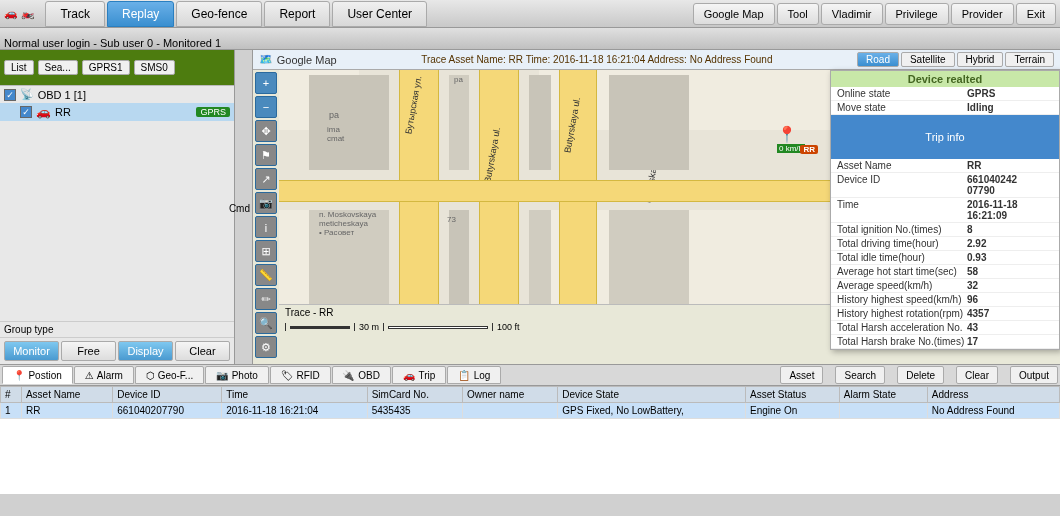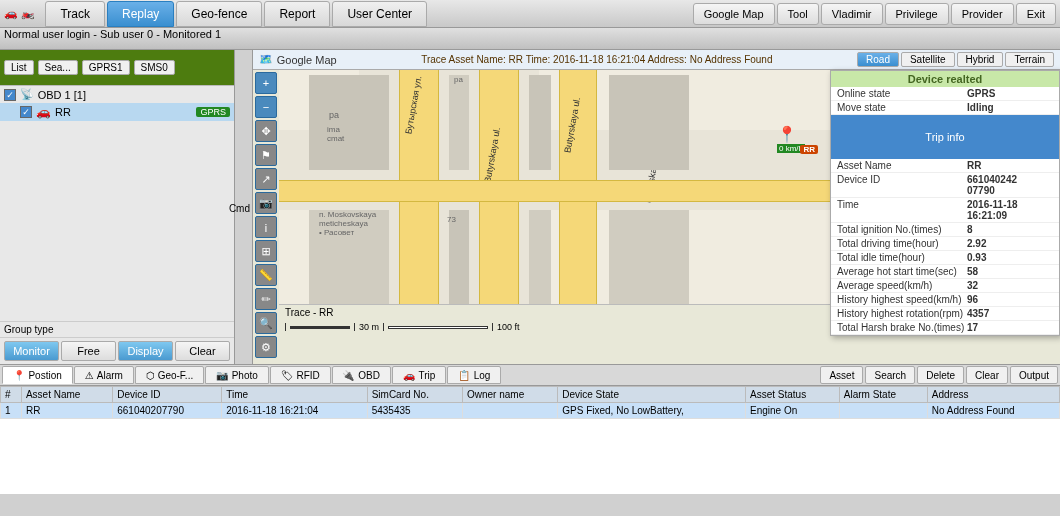--- a/index.html
+++ b/index.html
@@ -19,21 +19,21 @@
     .nav-tab.active { background: linear-gradient(to bottom, #6ab0e8, #3a8fd0); color: white; border-color: #2a7fc0; }
     .nav-spacer { flex: 1; }
     .nav-btn {
       padding: 2px 10px; border: 1px solid #aaa; border-radius: 3px;
       cursor: pointer; font-size: 11px; background: linear-gradient(to bottom, #f5f5f5, #ddd);
       display: flex; align-items: center; gap: 4px; height: 22px;
     }
 
     
     .second-bar {
-      display: flex; align-items: flex-start; background: linear-gradient(to bottom, #e0e0e0, #c0c0c0);
+      display: flex; align-items: flex-end; background: linear-gradient(to bottom, #e0e0e0, #c0c0c0);
       height: 22px; border-bottom: 1px solid #999; padding: 0 4px; gap: 6px; font-size: 11px;
     }
 
     
     .main-area { display: flex; height: calc(516px - 28px - 22px - 22px - 130px); }
 
     
     .left-panel { width: 235px; background: #e8e8e8; border-right: 1px solid #999; display: flex; flex-direction: column; }
     .left-toolbar { display: flex; align-items: center; background: #4d7c0f; border-bottom: 1px solid #bbb; padding: 2px 4px; gap: 4px; height: 36px; }
     .left-btn { padding: 1px 6px; font-size: 10px; border: 1px solid #aaa; background: #f0f0f0; cursor: pointer; border-radius: 2px; }
@@ -95,21 +95,21 @@
     .bottom-table-area { height: 108px; background: white; overflow: auto; }
     .data-table { width: 100%; border-collapse: collapse; font-size: 10px; }
     .data-table th { background: #d0dce8; border: 1px solid #bbb; padding: 2px 4px; text-align: left; white-space: nowrap; font-weight: normal; position: sticky; top: 0; }
     .data-table td { border: 1px solid #ddd; padding: 2px 4px; white-space: nowrap; }
     .data-table tr:nth-child(even) td { background: #f4f8fc; }
     .data-table tr.selected td { background: #c8e0f8; }
 
     
     .poi-label { position: absolute; font-size: 9px; background: rgba(255,255,255,0.8); padding: 1px 3px; border-radius: 2px; border: 1px solid #aaa; white-space: nowrap; }
 
-    .bottom-tabs-right { margin-left: auto; display: flex; gap: 2px; }
+    .bottom-tabs-right { margin-left: auto; display: flex; gap: 12px; }
     .bottom-right-btn { padding: 2px 8px; font-size: 10px; border: 1px solid #aaa; background: #f0f0f0; cursor: pointer; height: 18px; border-radius: 2px; }
 
     .gmap-watermark { position: absolute; bottom: 2px; right: 2px; font-size: 11px; color: #666; font-family: Arial; }
   </style>
 </head>
 <body>
 
 <div class="top-nav">
   <div class="nav-logo">
     <span>🚗</span>
@@ -298,20 +298,24 @@
         <span class="popup-label">Average speed(km/h)</span>
         <span class="popup-value">32</span>
       </div>
       <div class="popup-row">
         <span class="popup-label">History highest speed(km/h)</span>
         <span class="popup-value">96</span>
       </div>
       <div class="popup-row">
         <span class="popup-label">History highest rotation(rpm)</span>
         <span class="popup-value">4357</span>
+      </div>
+      <div class="popup-row">
+        <span class="popup-label">Total Harsh acceleration No.</span>
+        <span class="popup-value">43</span>
       </div>
       <div class="popup-row">
         <span class="popup-label">Total Harsh brake No.(times)</span>
         <span class="popup-value">17</span>
       </div>
     </div>
 
     <div class="map-bottom">
       <div class="map-bottom-row1">
         <span>Trace - RR</span>

